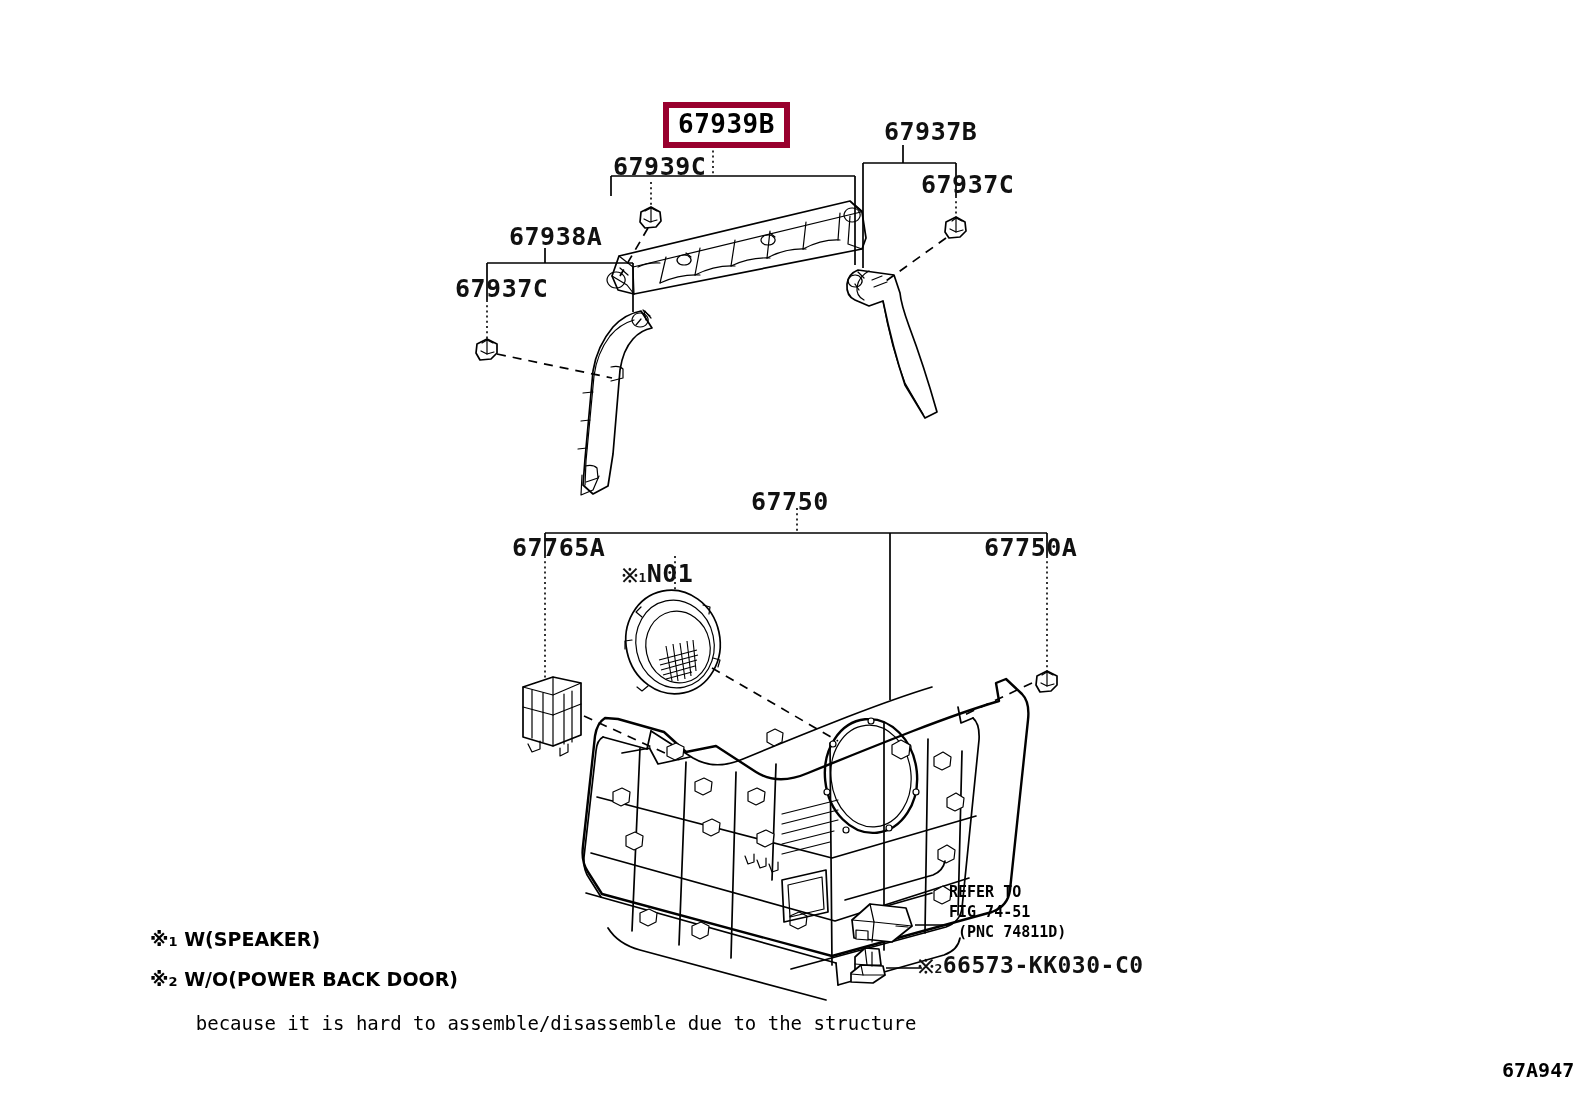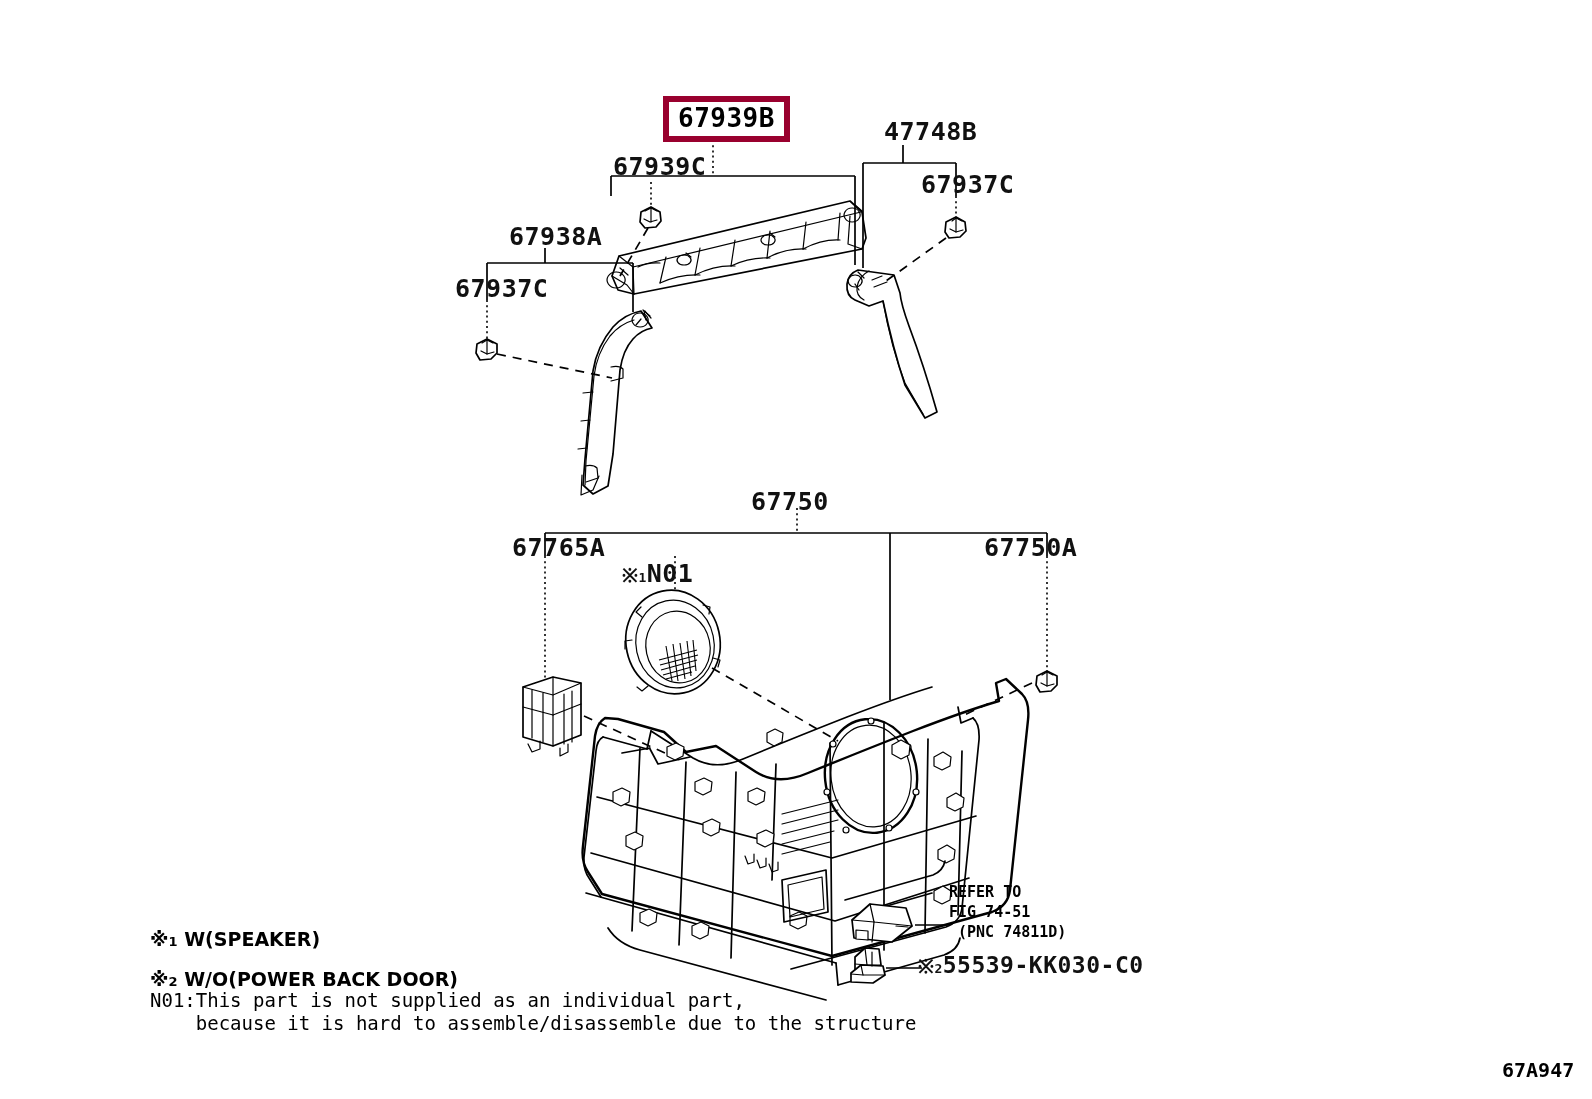--- a/index.html
+++ b/index.html
@@ -308,43 +308,42 @@
     <path class="lnT" d="M867,965 l-12,-1"></path>
     <path class="wht" d="M851,973 l10,-8 l22,1 l2,9 l-12,8 l-22,-1 Z"></path>
     <path class="lnT" d="M861,965 l2,10 l22,0"></path>
     <path class="lnT" d="M863,975 l-12,-1"></path>
     <path class="lnT" d="M872,952 l0,14"></path>
   </g>
   <path class="leadS" stroke-width="2" d="M886,968 L922,968"></path>
 
 </svg>
 
-<div class="hl-box" id="hl" style="left: 663px; top: 96px;">
+<div class="hl-box" id="hl" style="left: 663px; top: 102px;">
   <span class="txt">67939B</span>
 </div>
 
 <div class="lbl partnum" id="lb2" style="left: 613px; top: 152px;">67939C</div>
-<div class="lbl partnum" id="lb3" style="left: 884px; top: 117px;">47748B</div>
+<div class="lbl partnum" id="lb3" style="left: 884px; top: 117px;">67937B</div>
 <div class="lbl partnum" id="lb4" style="left: 921px; top: 170px;">67937C</div>
 <div class="lbl partnum" id="lb5" style="left: 509px; top: 222px;">67938A</div>
 <div class="lbl partnum" id="lb6" style="left: 455px; top: 274px;">67937C</div>
 <div class="lbl partnum" id="lb7" style="left: 751px; top: 487px;">67750</div>
 <div class="lbl partnum" id="lb8" style="left: 512px; top: 533px;">67765A</div>
 
 <div class="lbl partnum" id="lb9" style="left: 622px; top: 559px;"><span class="star">※</span><span class="star-sub">1</span><span>N01</span></div>
 
 <div class="lbl partnum" id="lb10" style="left: 984px; top: 533px;">67750A</div>
 
 <div class="refer" id="refer" style="left: 949px; top: 883px;">REFER TO
 FIG 74-51
  (PNC 74811D)</div>
 
-<div class="lbl partnum-sm" id="clipno" style="left: 918px; top: 952px;"><span class="star">※</span><span class="star-sub">2</span><span>55539-KK030-C0</span></div>
+<div class="lbl partnum-sm" id="clipno" style="left: 918px; top: 952px;"><span class="star">※</span><span class="star-sub">2</span><span>66573-KK030-C0</span></div>
 
 <div class="legend" id="leg1" style="left: 150px; top: 928px;"><span>※</span><span class="star-sub">1</span> <span>W(SPEAKER)</span></div>
 <div class="legend" id="leg2" style="left: 150px; top: 968px;"><span>※</span><span class="star-sub">2</span> <span>W/O(POWER BACK DOOR)</span></div>
 
-<div class="note" id="note1" style="left: 150px; top: 989px;">N01:This part is not supplied as an individual part,</div>
 <div class="note" id="note2" style="left: 150px; top: 1012px;">    because it is hard to assemble/disassemble due to the structure</div>
 
 <div class="figid" id="figid" style="left: 1494px; top: 1058px;">67A947</div>
 
 </div>
 
 </body></html>

